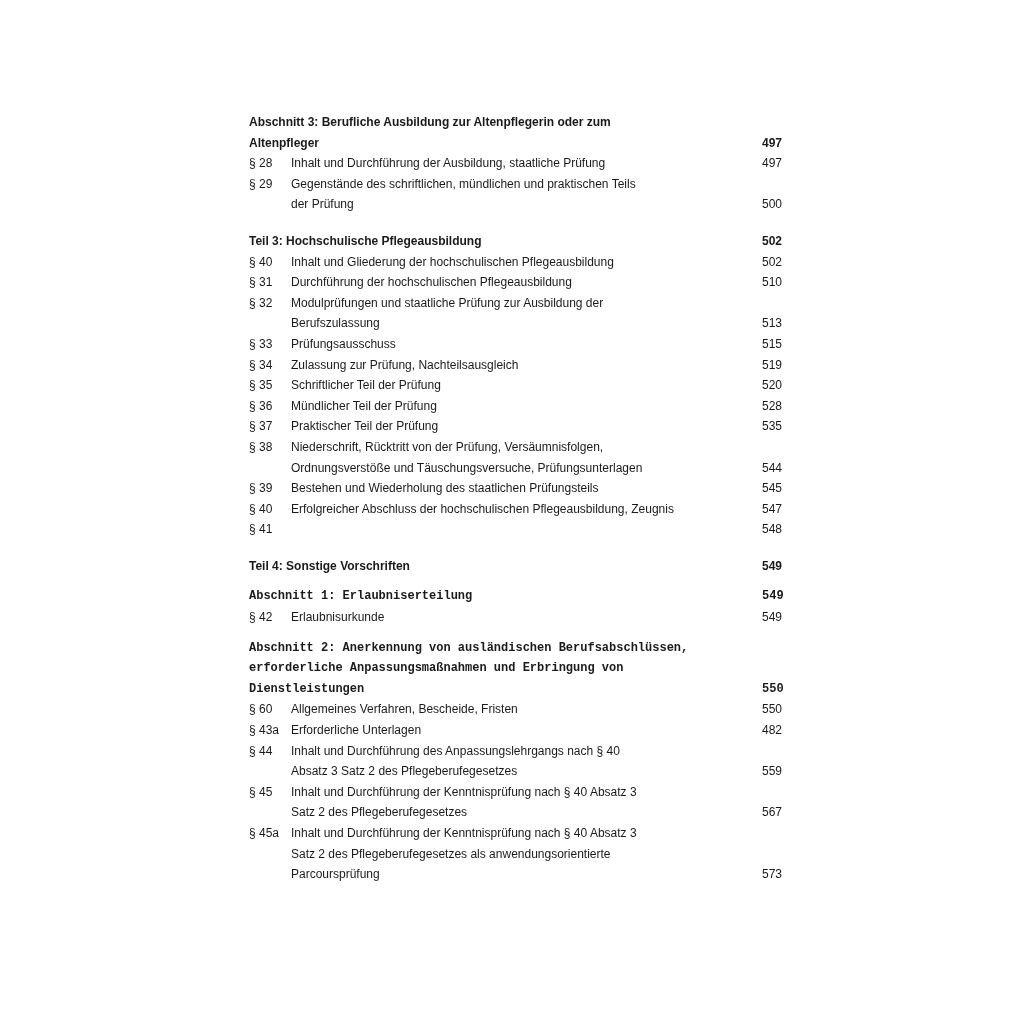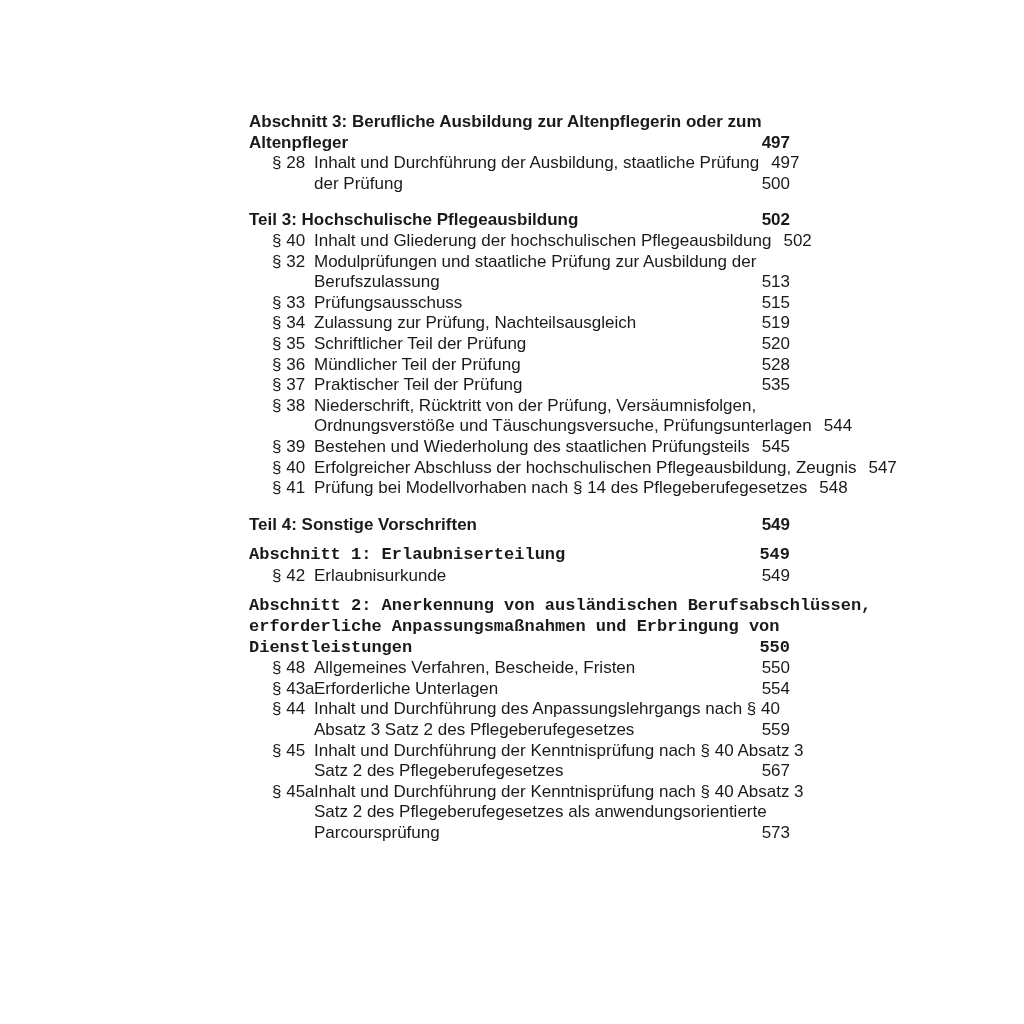--- a/index.html
+++ b/index.html
@@ -18,49 +18,47 @@
   .page {
     position: absolute;
     inset: 0;
     background: #ffffff;
   }
   .toc {
     position: absolute;
     left: 249px;
     top: 112px;
     width: 541px;
-    font-size: 17px;
+    font-size: 12px;
     line-height: 20.6px;
   }
   .entry { }
   .entry.heading {
     font-weight: bold;
   }
   .entry.sp-large { margin-top: 16px; }
   .entry.sp-medium { margin-top: 10px; font-family: Liberation Mono, monospace; }
   .line {
     display: flex;
     align-items: baseline;
   }
   .num {
     flex: 0 0 42px;
     width: 42px;
     white-space: nowrap;
-    margin-left: 23px;
   }
   .text {
     flex: 1 1 auto;
     white-space: nowrap;
     overflow: visible;
   }
   .pageno {
     flex: 0 0 auto;
     margin-left: auto;
     min-width: 28px;
-    text-align: right;
     padding-left: 12px;
   }
 </style>
 </head>
 <body>
 
 <div class="page">
   <div class="toc" id="toc-root">
       <div class="entry heading sp-none">
         <div class="line">
@@ -74,40 +72,52 @@
       </div>
       <div class="entry item sp-none">
         <div class="line">
           <span class="num">§ 28</span>
           <span class="text">Inhalt und Durchführung der Ausbildung, staatliche Prüfung</span>
           <span class="pageno">497</span>
         </div>
       </div>
       <div class="entry item sp-none">
         <div class="line">
+          <span class="num">§ 29</span>
+          <span class="text">Gegenstände des schriftlichen, mündlichen und praktischen Teils</span>
+          <span class="pageno"></span>
+        </div>
+        <div class="line">
           <span class="num"></span>
           <span class="text">der Prüfung</span>
           <span class="pageno">500</span>
         </div>
       </div>
       <div class="entry heading sp-large">
         <div class="line">
           <span class="text">Teil 3: Hochschulische Pflegeausbildung</span>
           <span class="pageno">502</span>
         </div>
       </div>
       <div class="entry item sp-none">
         <div class="line">
           <span class="num">§ 40</span>
           <span class="text">Inhalt und Gliederung der hochschulischen Pflegeausbildung</span>
           <span class="pageno">502</span>
         </div>
       </div>
       <div class="entry item sp-none">
         <div class="line">
+          <span class="num">§ 31</span>
+          <span class="text">Durchführung der hochschulischen Pflegeausbildung</span>
+          <span class="pageno">510</span>
+        </div>
+      </div>
+      <div class="entry item sp-none">
+        <div class="line">
           <span class="num">§ 32</span>
           <span class="text">Modulprüfungen und staatliche Prüfung zur Ausbildung der</span>
           <span class="pageno"></span>
         </div>
         <div class="line">
           <span class="num"></span>
           <span class="text">Berufszulassung</span>
           <span class="pageno">513</span>
         </div>
       </div>
@@ -168,21 +178,20 @@
       <div class="entry item sp-none">
         <div class="line">
           <span class="num">§ 40</span>
           <span class="text">Erfolgreicher Abschluss der hochschulischen Pflegeausbildung, Zeugnis</span>
           <span class="pageno">547</span>
         </div>
       </div>
       <div class="entry item sp-none">
         <div class="line">
           <span class="num">§ 41</span>
-          <span class="text">Prüfung bei Modellvorhaben nach § 14 des Pflegeberufegesetzes</span>
           <span class="pageno">548</span>
         </div>
       </div>
       <div class="entry heading sp-large">
         <div class="line">
           <span class="text">Teil 4: Sonstige Vorschriften</span>
           <span class="pageno">549</span>
         </div>
       </div>
       <div class="entry heading sp-medium">
@@ -207,30 +216,30 @@
           <span class="text">erforderliche Anpassungsmaßnahmen und Erbringung von</span>
           <span class="pageno"></span>
         </div>
         <div class="line">
           <span class="text">Dienstleistungen</span>
           <span class="pageno">550</span>
         </div>
       </div>
       <div class="entry item sp-none">
         <div class="line">
-          <span class="num">§ 48</span>
+          <span class="num">§ 60</span>
           <span class="text">Allgemeines Verfahren, Bescheide, Fristen</span>
           <span class="pageno">550</span>
         </div>
       </div>
       <div class="entry item sp-none">
         <div class="line">
           <span class="num">§ 43a</span>
           <span class="text">Erforderliche Unterlagen</span>
-          <span class="pageno">554</span>
+          <span class="pageno">482</span>
         </div>
       </div>
       <div class="entry item sp-none">
         <div class="line">
           <span class="num">§ 44</span>
           <span class="text">Inhalt und Durchführung des Anpassungslehrgangs nach § 40</span>
           <span class="pageno"></span>
         </div>
         <div class="line">
           <span class="num"></span>

